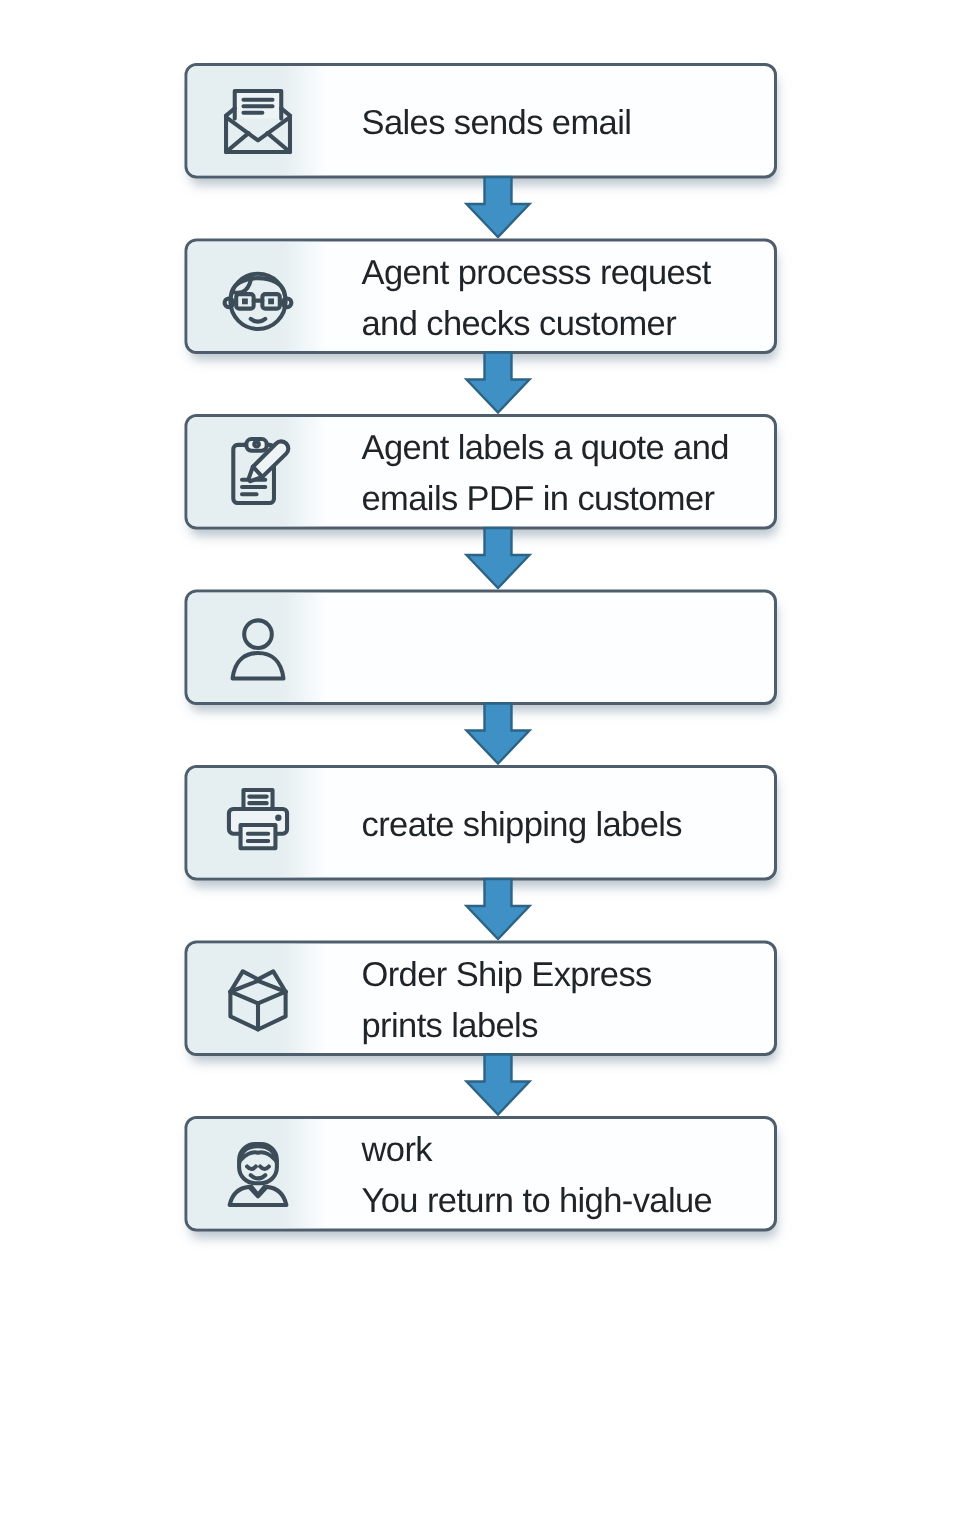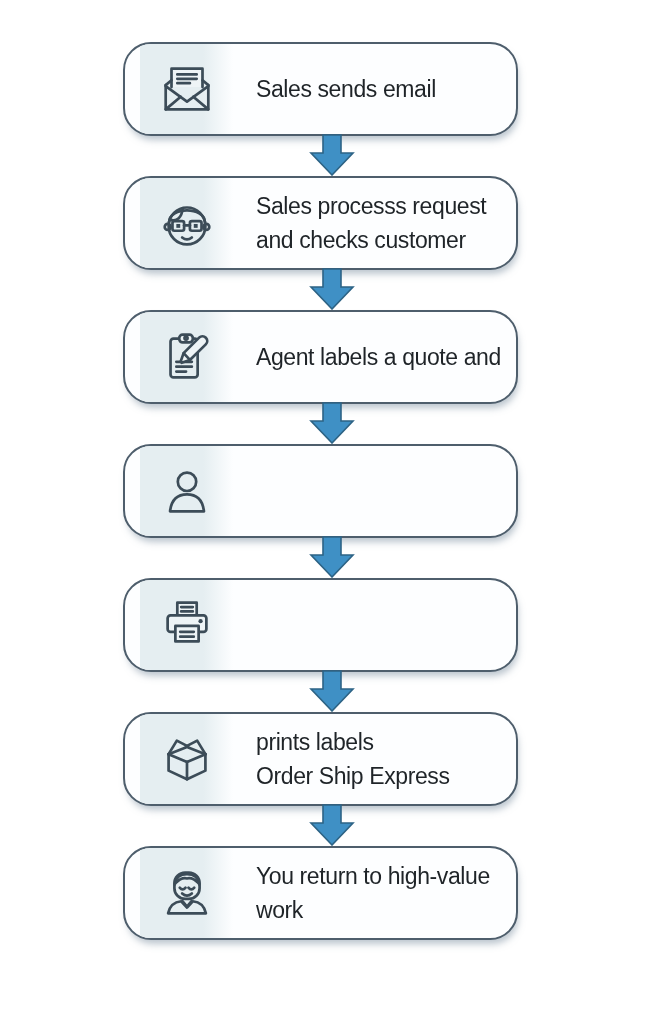--- a/index.html
+++ b/index.html
@@ -12,27 +12,26 @@
     --paper_fill:#eef4f6;
     --text_color:#1f2428;
     --page_bg:#ffffff;
   }
   *{margin:0;padding:0;box-sizing:border-box;}
   html,body{width:648px;background:var(--page_bg);}
   body{font-family:"Liberation Sans", sans-serif;}
   .canvas{position:relative;width:648px;height:1024px;overflow:hidden;}
   .flow{position:absolute;top:42px;left:123px;width:395px;display:flex;flex-direction:column;}
   .step-card{
-    height:94px;flex:none;
+    height:77px;flex:none;
     border:2.5px solid var(--box_border);
-    border-radius:28px;
+    border-radius:8px;
     background:var(--box_bg);
     display:flex;align-items:stretch;overflow:hidden;
     box-shadow:2px 6px 7px -2px rgba(120,140,158,0.5);
-    padding-left:15px;
   }
   .icon-panel{
     width:93px;flex:none;
     background:linear-gradient(to right, var(--panel_bg) 68%, rgba(229,238,241,0));
     display:flex;align-items:center;justify-content:center;
   }
   .icon-svg{width:62px;height:62px;color:var(--icon_stroke);}
   .icon-svg path,.icon-svg rect,.icon-svg circle{
     fill:none;stroke:currentColor;stroke-width:2.8;
     stroke-linecap:round;stroke-linejoin:round;
@@ -88,21 +87,21 @@
           <circle cx="52" cy="36" r="3"></circle>
           <rect x="17" y="30" width="12" height="10" rx="2"></rect>
           <rect x="35" y="30" width="12" height="10" rx="2"></rect>
           <path d="M29 34.5 h6"></path>
           <rect class="fill" x="21" y="33" width="4" height="4"></rect>
           <rect class="fill" x="39" y="33" width="4" height="4"></rect>
           <path d="M27 47 q5 4 10 0"></path>
         </svg>
       </div>
       <div class="step-text">
-        <div class="line">Sales processs request</div>
+        <div class="line">Agent processs request</div>
         <div class="line">and checks customer</div>
       </div>
     </div>
 
     <div class="arrow-wrap">
       <svg width="46" height="42" viewBox="0 0 46 42">
         <polygon class="arrow-poly" points="14,1 32,1 32,19 44,19 23,41 2,19 14,19"></polygon>
       </svg>
     </div>
 
@@ -112,20 +111,21 @@
           <rect x="15" y="13" width="28" height="40" rx="3"></rect>
           <rect class="paper" x="24" y="9" width="14" height="8" rx="3.5"></rect>
           <circle cx="31" cy="12.5" r="1.6"></circle>
           <path d="M21 37 h16 M21 42 h16 M21 47 h10"></path>
           <path class="paper" d="M25.5 36.5 L28.5 28 L44.5 12 A4.9 4.9 0 0 1 51.4 19 L35 35 L26.5 38 Z"></path>
           <path d="M28.5 28 L35 35"></path>
         </svg>
       </div>
       <div class="step-text">
         <div class="line">Agent labels a quote and</div>
+        <div class="line">emails PDF in customer</div>
       </div>
     </div>
 
     <div class="arrow-wrap">
       <svg width="46" height="42" viewBox="0 0 46 42">
         <polygon class="arrow-poly" points="14,1 32,1 32,19 44,19 23,41 2,19 14,19"></polygon>
       </svg>
     </div>
 
     <div class="step-card">
@@ -148,20 +148,21 @@
         <svg class="icon-svg" viewBox="0 0 64 64">
           <rect class="paper" x="22" y="9" width="20" height="14"></rect>
           <path d="M26 13.5 h12 M26 18 h12"></path>
           <rect class="paper" x="12" y="22" width="40" height="17" rx="3"></rect>
           <circle class="fill" cx="46" cy="28" r="2.2"></circle>
           <rect class="paper" x="20" y="33" width="24" height="16"></rect>
           <path d="M25 39 h14 M25 44 h14"></path>
         </svg>
       </div>
       <div class="step-text">
+        <div class="line">create shipping labels</div>
       </div>
     </div>
 
     <div class="arrow-wrap">
       <svg width="46" height="42" viewBox="0 0 46 42">
         <polygon class="arrow-poly" points="14,1 32,1 32,19 44,19 23,41 2,19 14,19"></polygon>
       </svg>
     </div>
 
     <div class="step-card">
@@ -169,22 +170,22 @@
         <svg class="icon-svg" viewBox="0 0 64 64">
           <path d="M13 27 L13 44 L32 53 L51 44 L51 27"></path>
           <path d="M13 27 L32 35 L51 27"></path>
           <path d="M32 35 V53"></path>
           <path d="M13 27 L32 19.5 L51 27"></path>
           <path d="M13 27 L21.5 13 L33 19"></path>
           <path d="M51 27 L42.5 13 L31 19"></path>
         </svg>
       </div>
       <div class="step-text">
+        <div class="line">Order Ship Express</div>
         <div class="line">prints labels</div>
-        <div class="line">Order Ship Express</div>
       </div>
     </div>
 
     <div class="arrow-wrap">
       <svg width="46" height="42" viewBox="0 0 46 42">
         <polygon class="arrow-poly" points="14,1 32,1 32,19 44,19 23,41 2,19 14,19"></polygon>
       </svg>
     </div>
 
     <div class="step-card">
@@ -193,19 +194,19 @@
           <rect x="19" y="11" width="26" height="27" rx="11"></rect>
           <path d="M19.5 23 Q20.5 12.5 32 12.5 Q43.5 12.5 44.5 23"></path>
           <path d="M20.5 21.5 Q26.5 15.5 32 17 Q37.5 15.5 43.5 21.5"></path>
           <path d="M24.5 26.5 q3 3.5 6 0 M33.5 26.5 q3 3.5 6 0"></path>
           <path d="M27 32.5 q5 4.5 10 0"></path>
           <path d="M12.5 53 Q15 41.5 26 40.5 L32 47 L38 40.5 Q49 41.5 51.5 53 Z"></path>
           <path d="M27.5 40.5 L32 46 L36.5 40.5"></path>
         </svg>
       </div>
       <div class="step-text">
+        <div class="line">work</div>
         <div class="line">You return to high-value</div>
-        <div class="line">work</div>
       </div>
     </div>
 
   </div>
 </div>
 
 </body></html>

